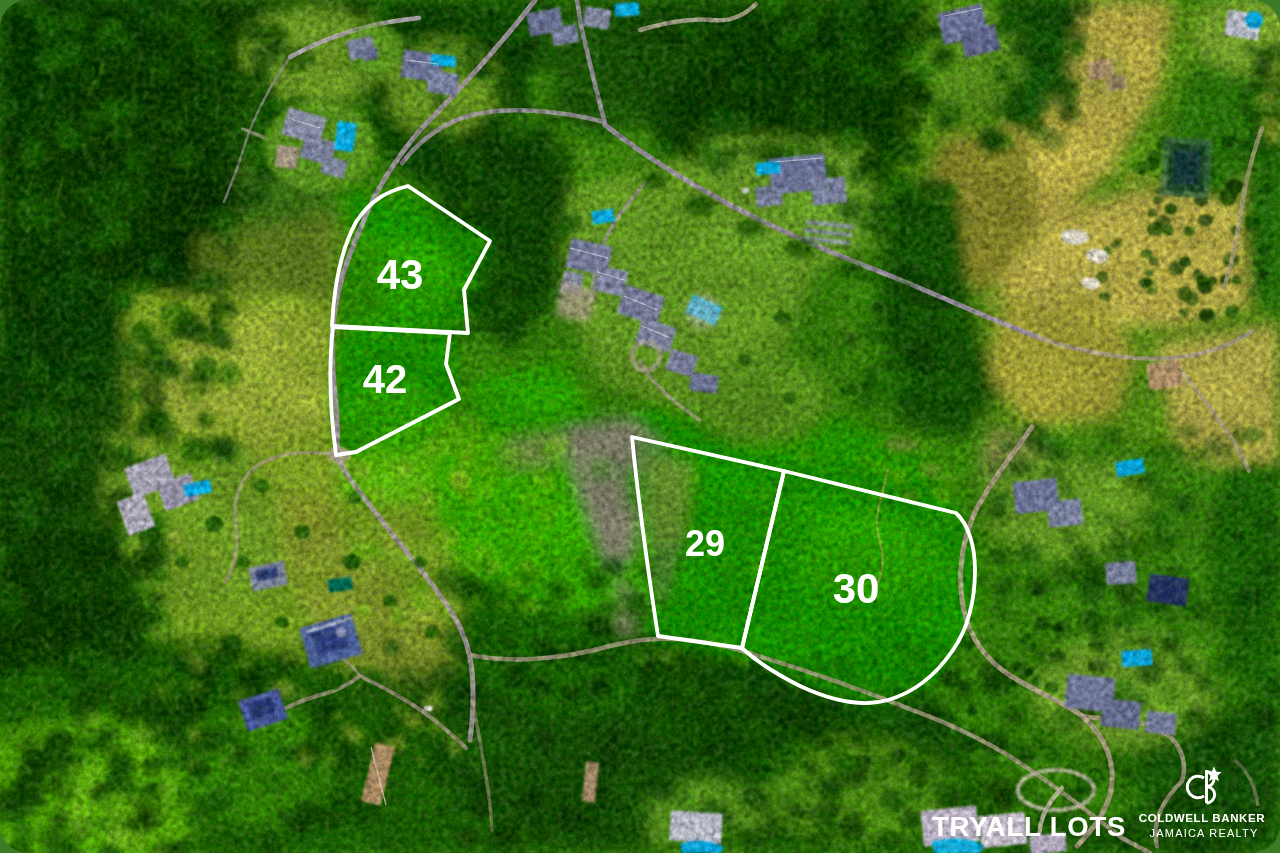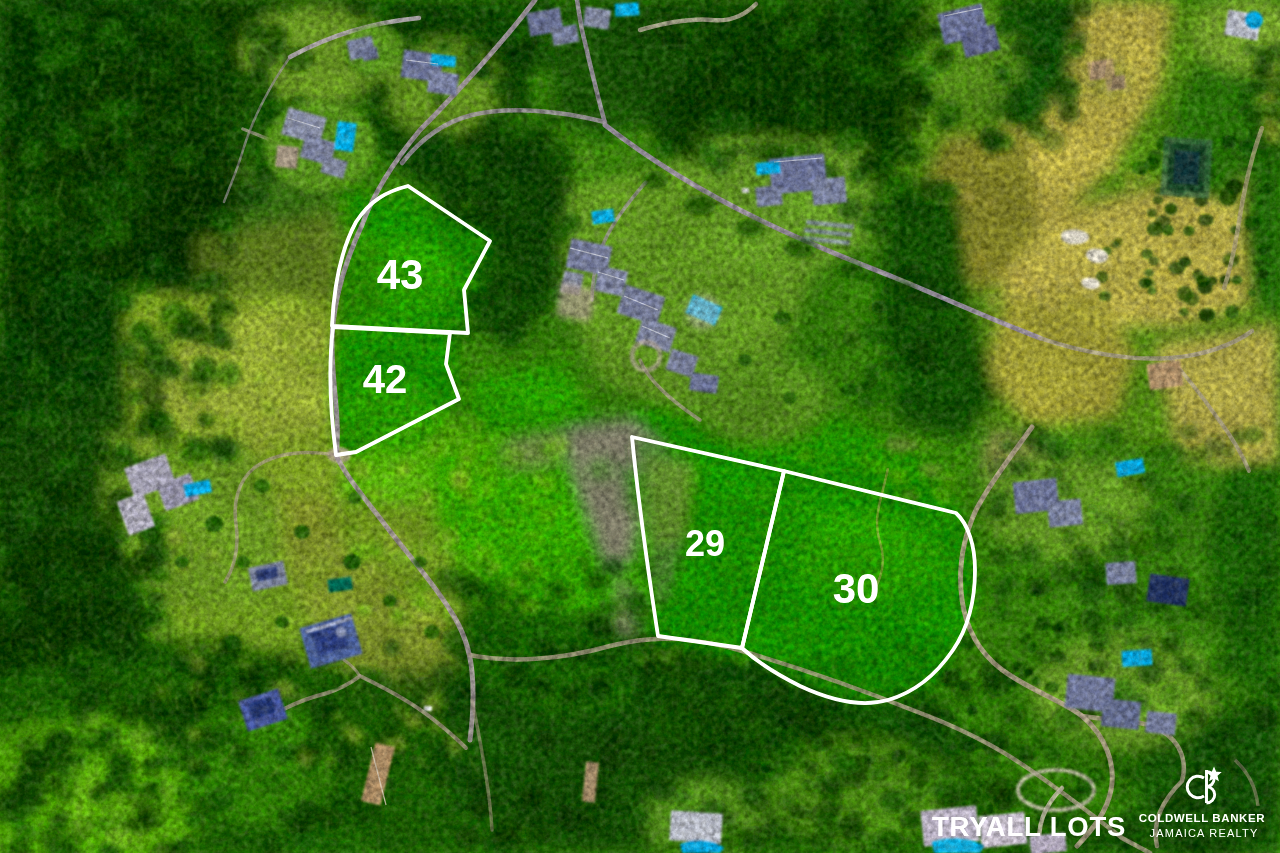--- a/index.html
+++ b/index.html
@@ -1,16 +1,16 @@
 <!DOCTYPE html>
 <html><head>
 <meta charset="utf-8">
 <style>
   html,body{margin:0;padding:0;background:#3c7a27;}
-  .stage{position:relative;width:1280px;height:853px;overflow:hidden;font-family:"Liberation Sans",sans-serif;filter:saturate(1.38) contrast(1.12);}
+  .stage{position:relative;width:1280px;height:853px;overflow:hidden;font-family:"Liberation Sans",sans-serif;filter:saturate(1.38) contrast(1.12);border-radius:28px;}
 </style>
 </head>
 <body>
 <div class="stage">
 <svg width="1280" height="853" viewBox="0 0 1280 853">
 <defs>
   <filter id="b6" x="-40%" y="-40%" width="180%" height="180%">
           <feGaussianBlur stdDeviation="6"></feGaussianBlur>
         </filter>
   <filter id="b8" x="-50%" y="-50%" width="200%" height="200%">

